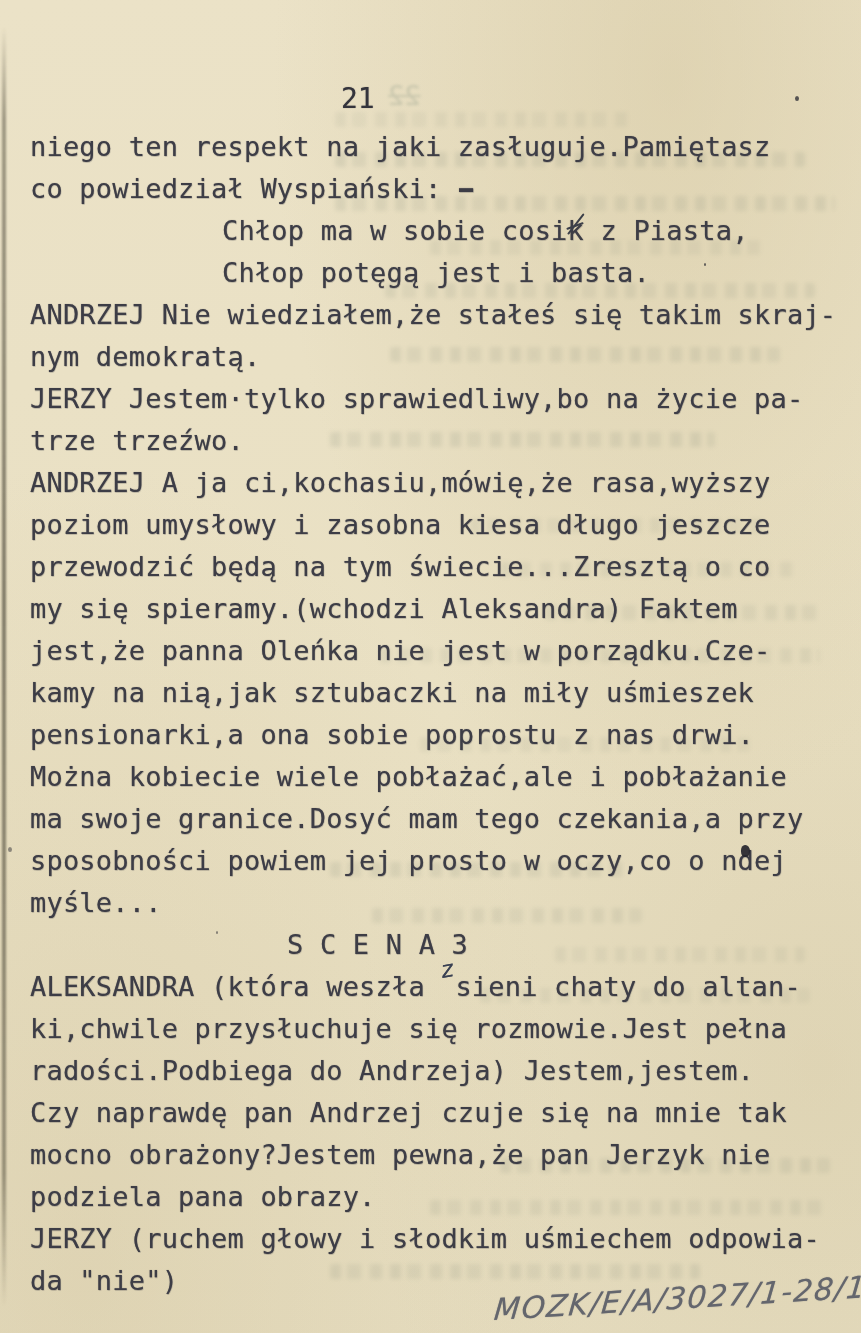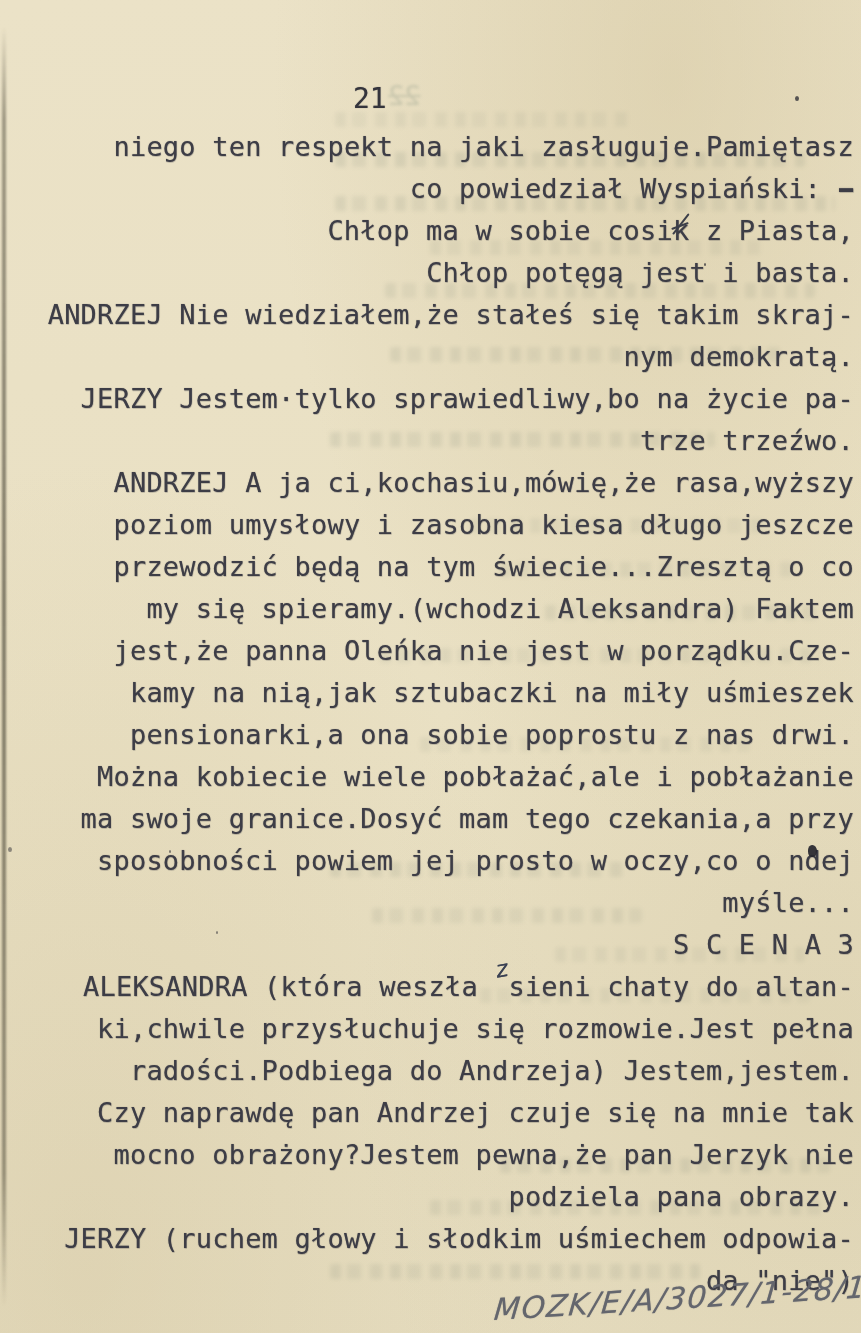--- a/index.html
+++ b/index.html
@@ -23,30 +23,28 @@
     position:absolute;left:2px;top:0;width:4px;height:100%;
     background:linear-gradient(to bottom,
       rgba(45,42,30,0) 2%, rgba(45,42,30,.40) 9%,
       rgba(45,42,30,.55) 45%, rgba(45,42,30,.42) 88%, rgba(45,42,30,0) 98%);
     filter:blur(.8px);
   }
   .page-number{
     position:absolute;left:341px;top:82px;
     font-size:28px;color:#34343c;
     text-shadow:0 0 1px rgba(52,52,60,.6);
-    margin-left:12px;
   }
   .body-text{
-    position:absolute;left:42px;top:126px;width:812px;
+    position:absolute;left:30px;top:126px;width:812px;
     font-size:27px;line-height:42px;
     color:#3d3d46;
     text-shadow:0 0 1px rgba(61,61,70,.55), .5px .5px 0 rgba(61,61,70,.18);
     letter-spacing:.2px;
     white-space:pre;
-    text-align:right;
   }
   .line{height:42px;}
   .heavy{font-weight:bold;display:inline-block;transform:scaleX(1.7);}
   
   .struck{position:relative;display:inline-block;}
   .struck::before,.struck::after{
     content:"";position:absolute;background:#3c3f49;border-radius:2px;
   }
   .struck::before{left:-5px;top:13px;width:26px;height:2.4px;transform:rotate(-52deg);}
   .struck::after{left:-2px;top:15px;width:18px;height:2px;transform:rotate(-20deg);}

